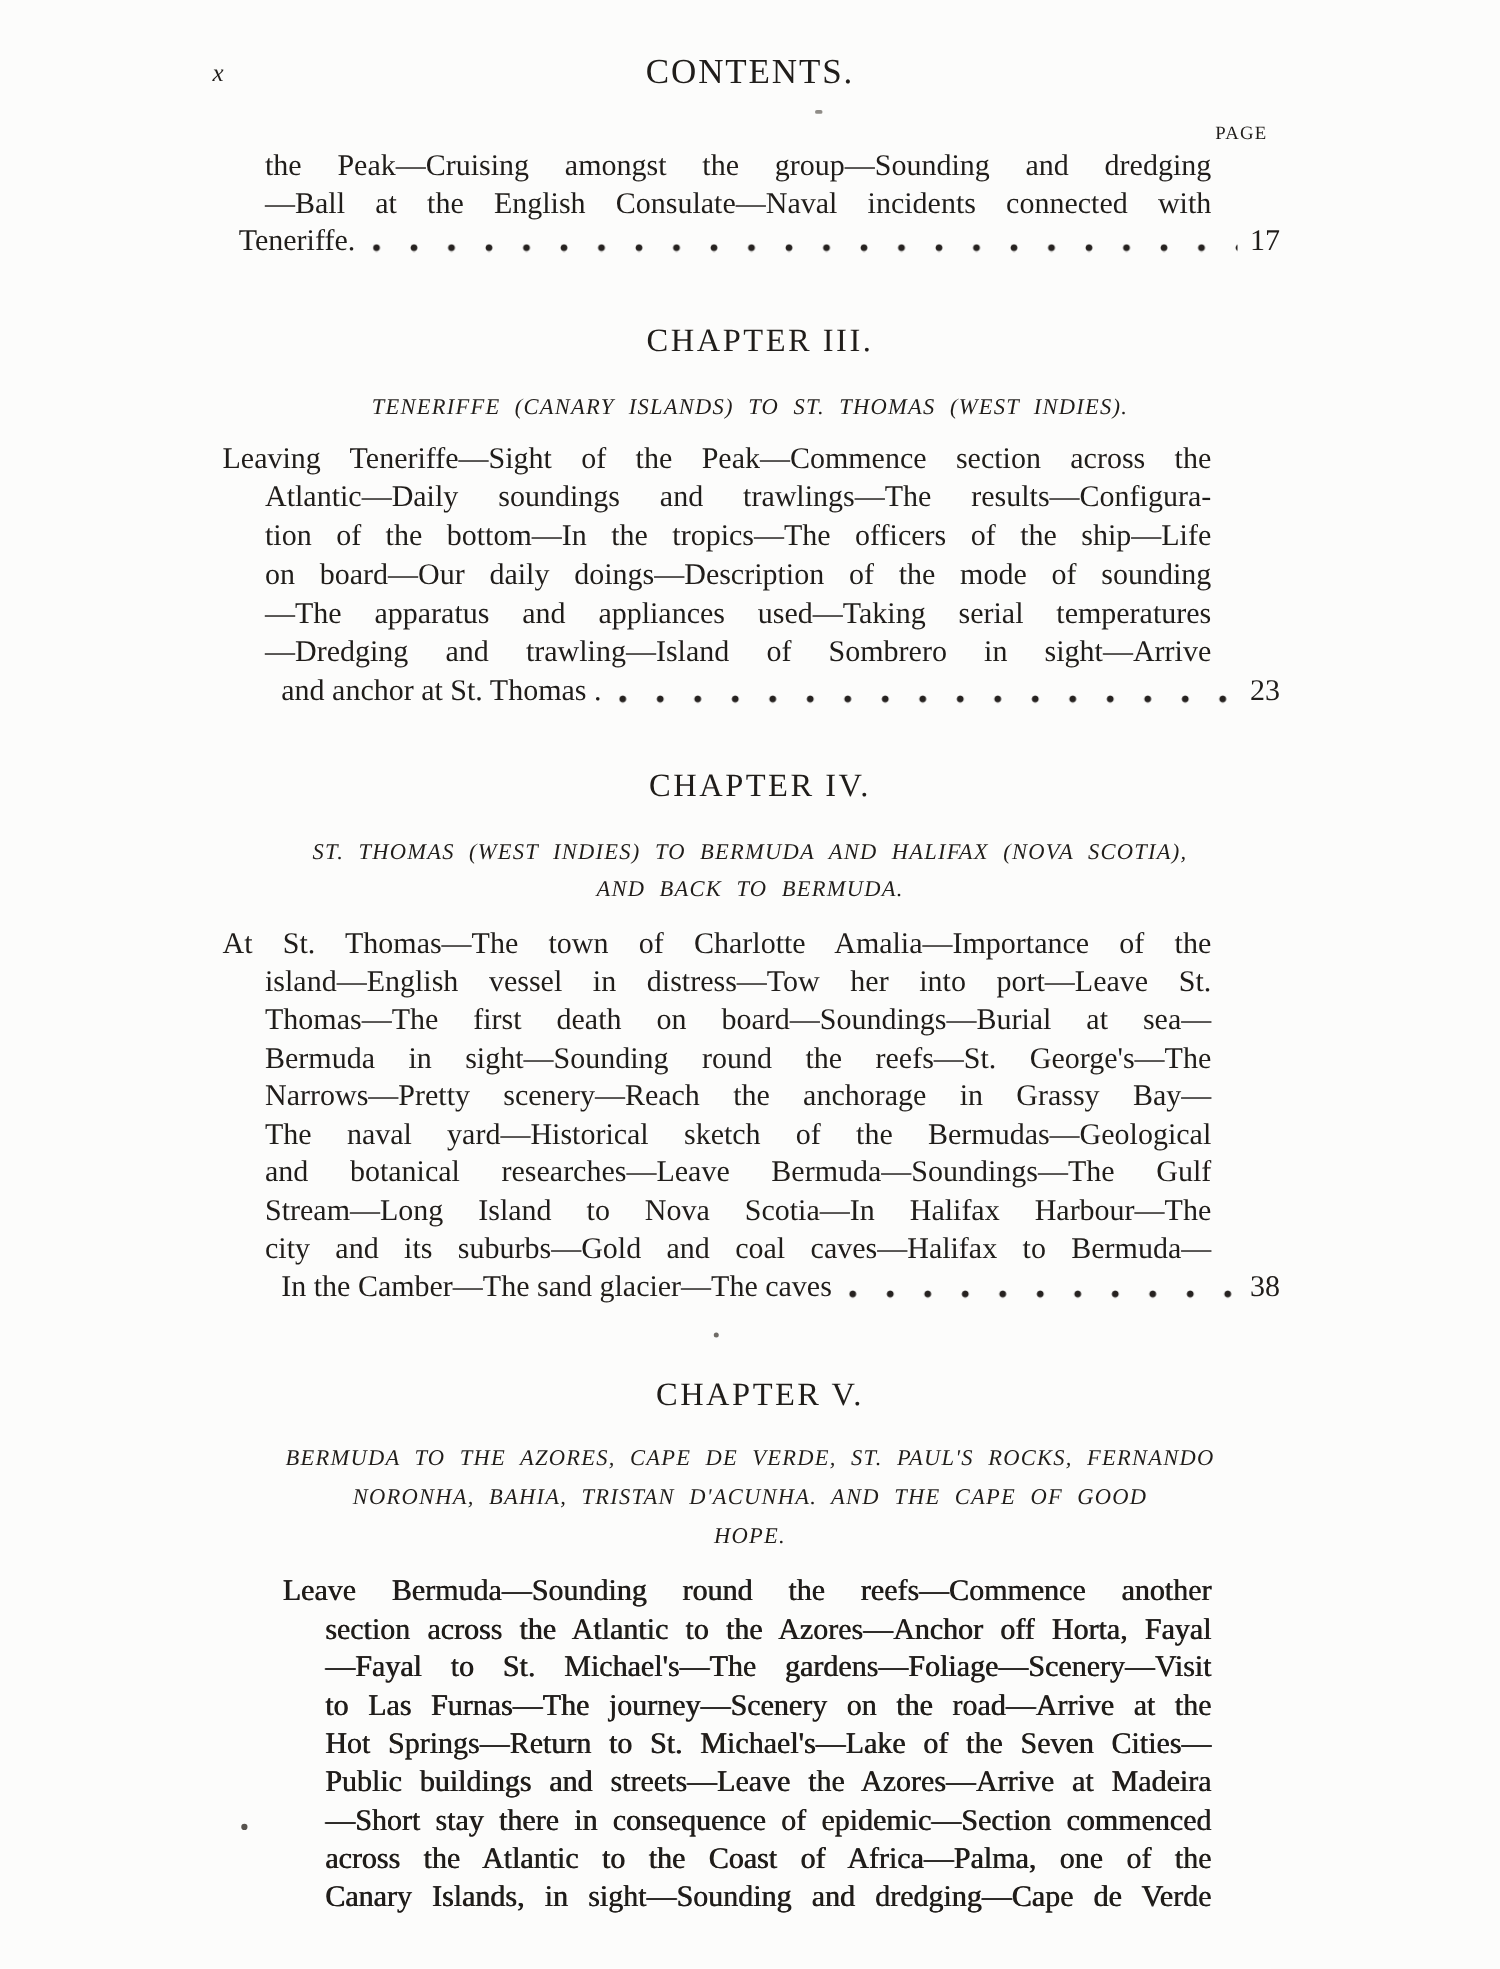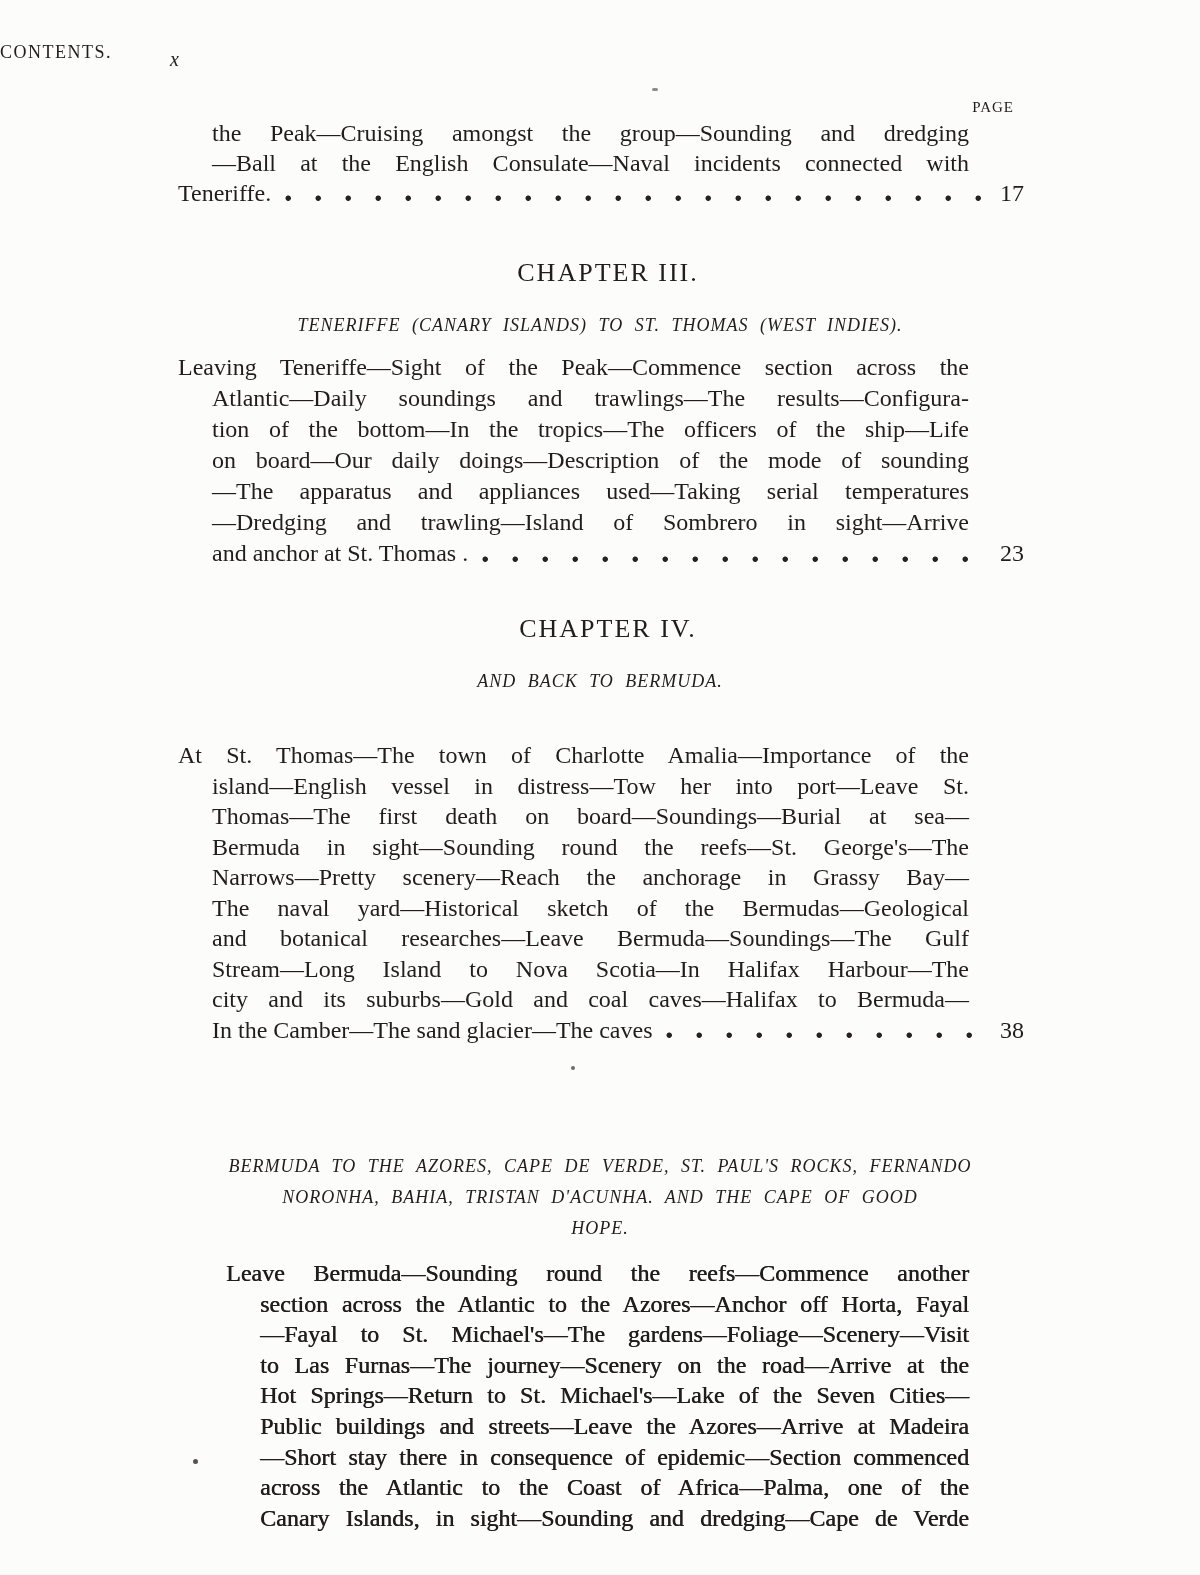--- a/index.html
+++ b/index.html
@@ -10,21 +10,21 @@
     font-family:"Liberation Serif","DejaVu Serif",serif;
     color:#201d1a;
     overflow:hidden;
   }
   .folio{
     position:absolute;left:170px;top:48px;
     font-size:20px;font-style:italic;
   }
   .title{
     position:absolute;left:0;right:0;top:42px;
-    font-size:18px;letter-spacing:1.5px;
+    text-align:center;font-size:28px;letter-spacing:1.5px;
   }
   .page-label{
     position:absolute;right:186px;top:99px;
     font-size:15px;letter-spacing:1px;
   }
   .para{
     position:absolute;left:178px;width:846px;
   }
   .ln{
     font-size:24px;
@@ -35,21 +35,21 @@
     white-space:normal;
   }
   .ind{padding-left:34px;}
   .lh30 .ln{line-height:30px;}
   .lh31 .ln{line-height:31px;}
   .lh305 .ln{line-height:30.5px;}
   .lh306 .ln{line-height:30.6px;margin-left:48px;}
   .leader{
     display:flex;align-items:baseline;
     padding-right:0;
-    text-align:left;-moz-text-align-last:auto;text-align-last:auto;
+    text-align:left;-moz-text-align-last:auto;text-align-last:auto;margin-left:13px;
   }
   .leader .txt{flex:none;white-space:nowrap;}
   .dots{
     flex:1 1 auto;height:7px;align-self:flex-end;
     margin:0 10px 6px 14px;
     background-image:radial-gradient(circle at 3.2px 3.2px, #262220 2.3px, rgba(0,0,0,0) 3.1px);
     background-size:30px 7px;
     background-repeat:repeat-x;
     background-position:left center;
   }
@@ -104,39 +104,41 @@
     <div class="ln ind">—Dredging and trawling—Island of Sombrero in sight—Arrive</div>
     <div class="ln ind leader">
       <span class="txt">and anchor at St. Thomas .</span>
       <span class="dots"></span>
       <span class="pg">23</span>
     </div>
   </section>
 
   <div class="heading" style="top:614px">CHAPTER IV.</div>
   <div class="subtitle sub-lh30" style="top:666px">
+    <div class="sln">ST. THOMAS (WEST INDIES) TO BERMUDA AND HALIFAX (NOVA SCOTIA),</div>
     <div class="sln">AND BACK TO BERMUDA.</div>
   </div>
   <section class="para lh305" style="top:740px">
     <div class="ln">At St. Thomas—The town of Charlotte Amalia—Importance of the</div>
     <div class="ln ind">island—English vessel in distress—Tow her into port—Leave St.</div>
     <div class="ln ind">Thomas—The first death on board—Soundings—Burial at sea—</div>
     <div class="ln ind">Bermuda in sight—Sounding round the reefs—St. George's—The</div>
     <div class="ln ind">Narrows—Pretty scenery—Reach the anchorage in Grassy Bay—</div>
     <div class="ln ind">The naval yard—Historical sketch of the Bermudas—Geological</div>
     <div class="ln ind">and botanical researches—Leave Bermuda—Soundings—The Gulf</div>
     <div class="ln ind">Stream—Long Island to Nova Scotia—In Halifax Harbour—The</div>
     <div class="ln ind">city and its suburbs—Gold and coal caves—Halifax to Bermuda—</div>
     <div class="ln ind leader">
       <span class="txt">In the Camber—The sand glacier—The caves</span>
       <span class="dots"></span>
       <span class="pg">38</span>
     </div>
   </section>
 
+  <div class="heading" style="top:1101px">CHAPTER V.</div>
   <div class="subtitle sub-lh31" style="top:1151px">
     <div class="sln">BERMUDA TO THE AZORES, CAPE DE VERDE, ST. PAUL'S ROCKS, FERNANDO</div>
     <div class="sln">NORONHA, BAHIA, TRISTAN D'ACUNHA. AND THE CAPE OF GOOD</div>
     <div class="sln">HOPE.</div>
   </div>
   <section class="para lh306 heavy" style="top:1258px">
     <div class="ln">Leave Bermuda—Sounding round the reefs—Commence another</div>
     <div class="ln ind">section across the Atlantic to the Azores—Anchor off Horta, Fayal</div>
     <div class="ln ind">—Fayal to St. Michael's—The gardens—Foliage—Scenery—Visit</div>
     <div class="ln ind">to Las Furnas—The journey—Scenery on the road—Arrive at the</div>

